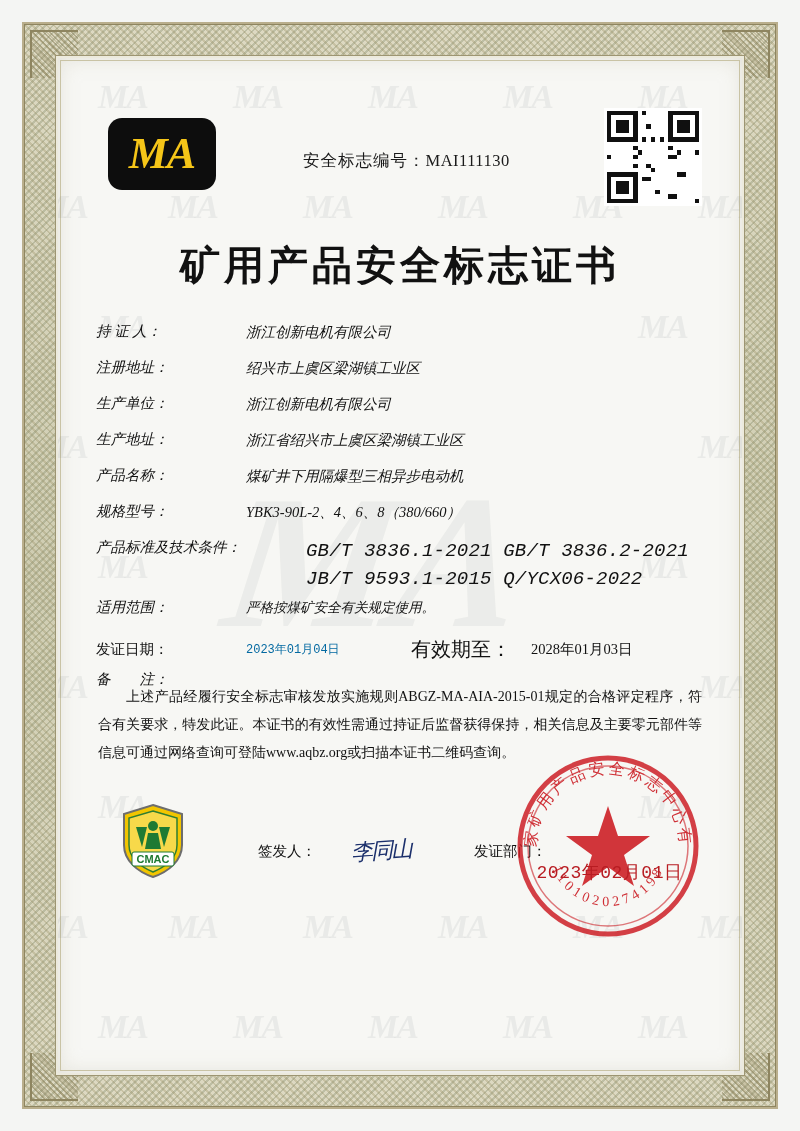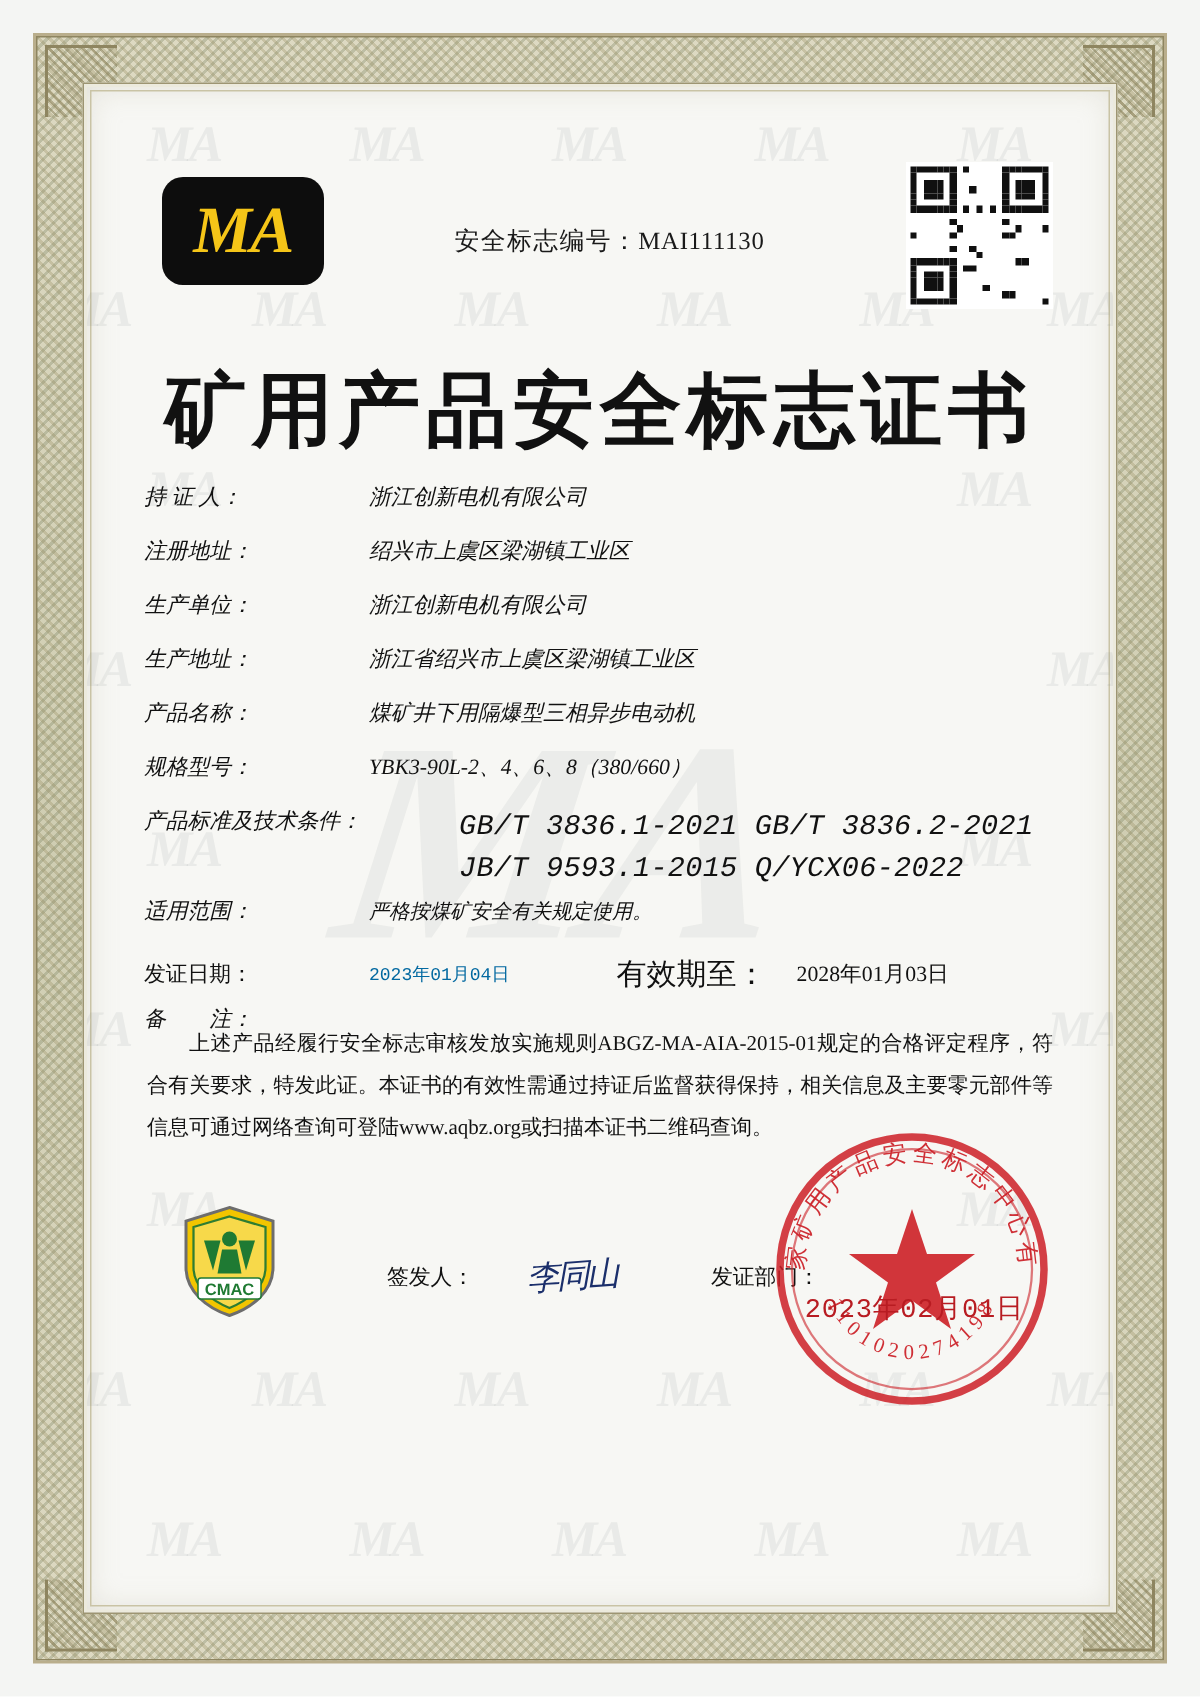--- a/index.html
+++ b/index.html
@@ -159,21 +159,21 @@
 
   
   .title {
     position: absolute;
     left: 0;
     right: 0;
     top: 180px;
     text-align: center;
     font-family: "Liberation Serif", serif;
     font-weight: bold;
-    font-size: 54px;
+    font-size: 40px;
     letter-spacing: 4px;
     color: #111;
   }
 
   
   .fields {
     position: absolute;
     left: 38px;
     right: 38px;
     top: 260px;

